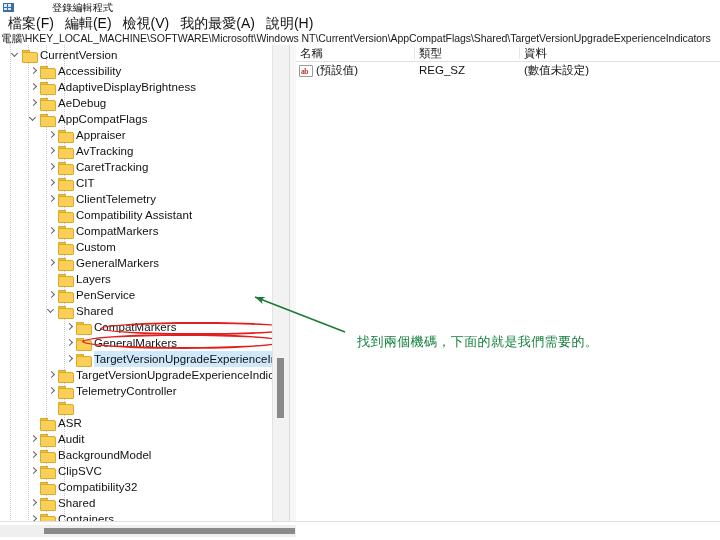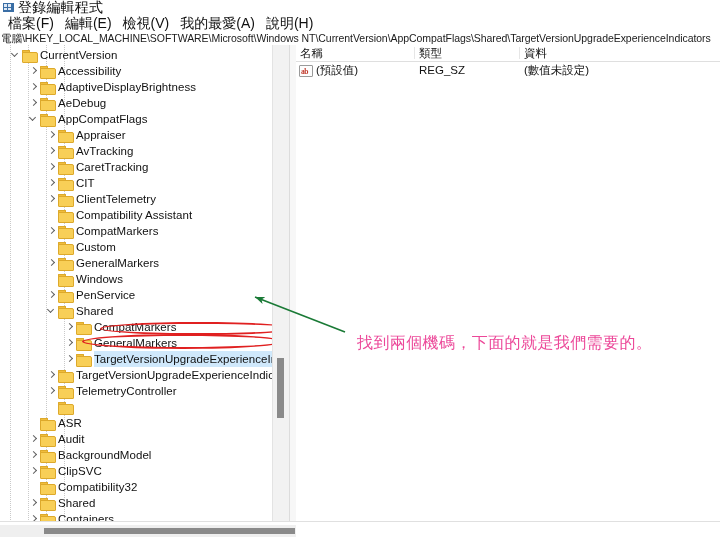--- a/index.html
+++ b/index.html
@@ -12,21 +12,21 @@
   }
   #app{position:relative;width:720px;height:540px;}
 
   
   .titlebar{
     position:absolute;left:0;top:0;width:720px;height:15px;
     background:#ffffff;display:flex;align-items:center;padding-left:3px;
   }
   .app-icon{width:11px;height:11px;position:relative;flex:0 0 auto;margin-right:4px;}
   .app-icon .k{position:absolute;background:#2a5ca8;}
-  .title-text{font-size:14px;color:#111;letter-spacing:.2px;}
+  .title-text{font-size:10px;color:#111;letter-spacing:.2px;margin-left:34px;}
 
   
   .menubar{
     position:absolute;left:0;top:15px;width:720px;height:17px;
     display:flex;align-items:center;padding-left:4px;background:#fff;
   }
   .menu-item{font-size:14px;color:#111;padding:1px 7px 1px 4px;white-space:nowrap;}
 
   
   .addressbar{
@@ -96,21 +96,21 @@
   .val-row{position:relative;height:16px;line-height:16px;}
   .val-row .vcell{position:absolute;top:0;height:16px;line-height:16px;font-size:11.5px;color:#111;padding-left:4px;white-space:nowrap;}
   .ab-icon{position:absolute;left:3px;top:3px;width:12px;height:10px;
     background:#fdfdfd;border:1px solid #9a9a9a;border-radius:1px;}
   .ab-icon::after{content:"ab";position:absolute;left:1px;top:-2px;font-size:7.5px;
     font-family:"Liberation Serif",serif;color:#c0392b;font-weight:bold;letter-spacing:-.4px;}
 
   
   .anno-svg{position:absolute;left:0;top:0;width:720px;height:540px;pointer-events:none;}
   .anno-text{
-    position:absolute;font-size:16px;color:#ec4899;white-space:nowrap;
+    position:absolute;font-size:13px;color:#15803d;white-space:nowrap;
     letter-spacing:.4px;font-family:"DejaVu Sans","Liberation Sans",sans-serif;
   }
 
   
   .hsb{position:absolute;left:0;top:525px;width:296px;height:12px;background:#efefef;}
   .hsb .hthumb{position:absolute;left:44px;top:3px;width:251px;height:6px;background:#8a8a8a;}
   .bottom-fill{position:absolute;left:0;top:521px;width:720px;height:19px;background:#ffffff;}
   .statusline{position:absolute;left:0;top:521px;width:720px;height:1px;background:#e0e0e0;}
 </style>
 </head>
@@ -292,21 +292,21 @@
                 <span class="lbl">GeneralMarkers</span>
               </div>
             </div>
             <div class="trow" style="position: absolute; left: 0px; top: 226px; width: 272px;">
               <div class="tw" style="left: 46px;">
                 <span class="chev"></span>
                 <span class="folder">
                   <i class="ft"></i>
                   <i class="fb"></i>
                 </span>
-                <span class="lbl">Windows</span>
+                <span class="lbl">Layers</span>
               </div>
             </div>
             <div class="trow" style="position: absolute; left: 0px; top: 242px; width: 272px;">
               <div class="tw" style="left: 46px;">
                 <span class="chev c"></span>
                 <span class="folder">
                   <i class="ft"></i>
                   <i class="fb"></i>
                 </span>
                 <span class="lbl">PenService</span>

